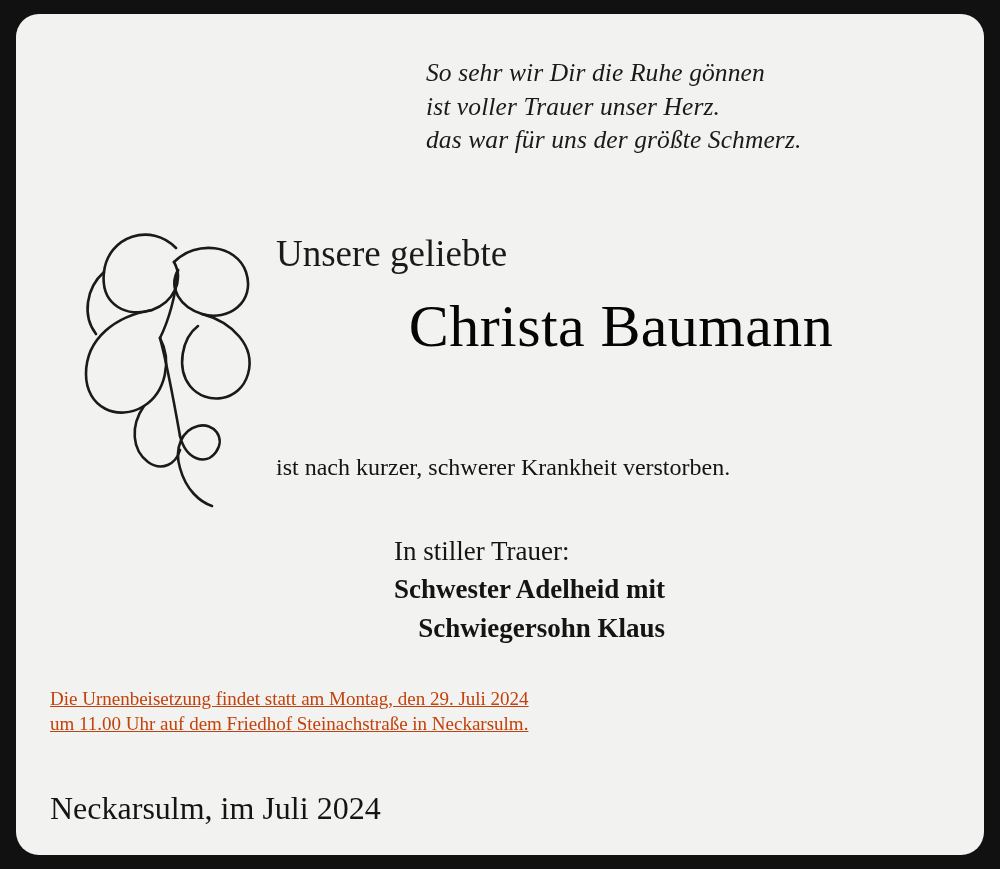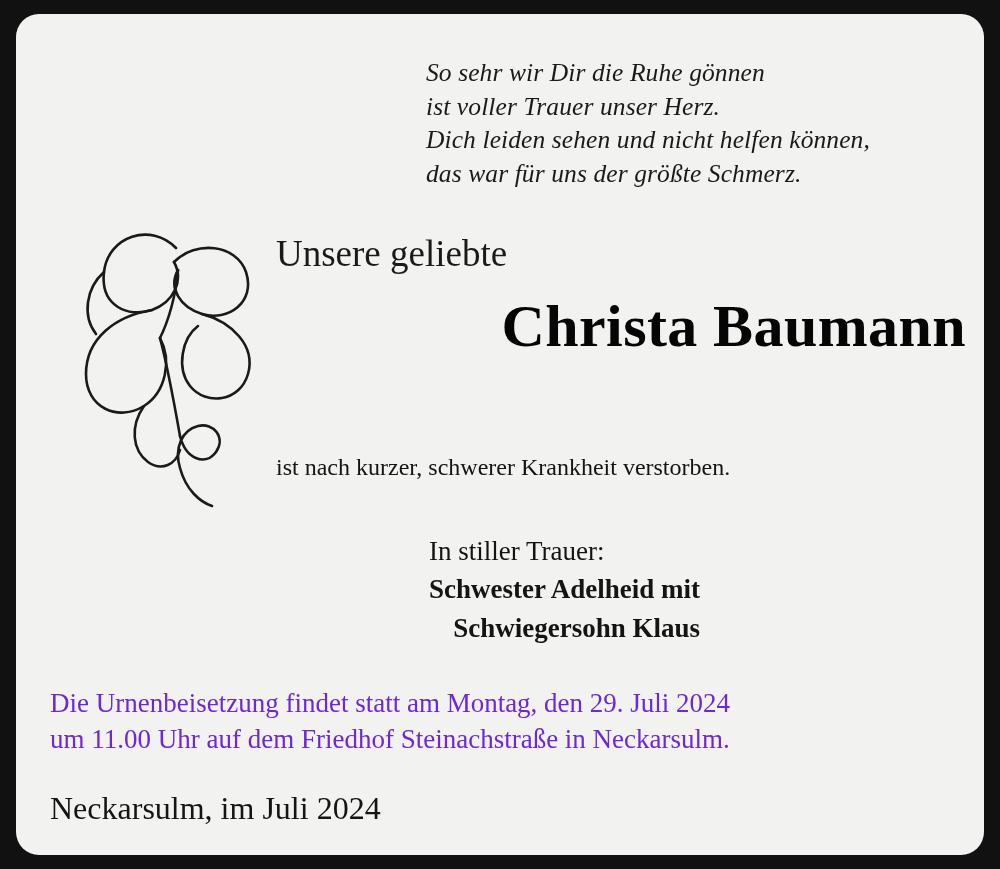--- a/index.html
+++ b/index.html
@@ -55,23 +55,23 @@
     left: 260px;
     top: 218px;
     font-size: 37px;
     color: #1a1a1a;
   }
   .name {
     position: absolute;
     left: 260px;
     top: 278px;
     width: 690px;
-    text-align: right;
+    text-align: center;
     font-size: 60px;
-    font-weight: bold;
+    font-weight: normal;
     color: #050505;
     letter-spacing: 0.4px;
     white-space: nowrap;
   }
   .dates {
     position: absolute;
     left: 260px;
     top: 363px;
     width: 690px;
     text-align: center;
@@ -91,37 +91,37 @@
     color: #141414;
     white-space: nowrap;
   }
   .mourning-block {
     position: absolute;
     left: 378px;
     top: 518px;
     font-size: 27px;
     color: #141414;
     line-height: 1.42;
-    margin-left: 35px;
   }
   .mourning-block .label {
     font-weight: normal;
   }
   .mourning-block .mourners {
     font-weight: bold;
     text-align: right;
   }
   .funeral {
     position: absolute;
     left: 34px;
     top: 672px;
     width: 920px;
-    font-size: 27px;
+    font-size: 19px;
     line-height: 1.33;
-    color: #6d28d9;
+    color: #c2410c;
+    text-decoration: underline;
   }
   .funeral div {
     white-space: nowrap;
   }
   .place {
     position: absolute;
     left: 34px;
     top: 776px;
     font-size: 32px;
     color: #141414;
@@ -130,21 +130,20 @@
 </style>
 </head>
 <body>
 
 <div class="page">
   <div class="obituary">
 
     <div class="poem">
       <div>So sehr wir Dir die Ruhe gönnen</div>
       <div>ist voller Trauer unser Herz.</div>
-      <div>Dich leiden sehen und nicht helfen können,</div>
       <div>das war für uns der größte Schmerz.</div>
     </div>
 
     <div class="butterfly">
       <svg viewBox="0 0 215 300" width="215" height="300" aria-hidden="true">
         <g fill="none" stroke="#1a1a1a" stroke-width="2.6" stroke-linecap="round" stroke-linejoin="round">
           <path d="M120 38 C 95 12, 52 26, 48 62 C 44 96, 72 108, 96 100 C 118 92, 128 70, 118 52"></path>
           <path d="M118 52 C 140 30, 180 34, 190 62 C 200 92, 172 112, 146 104 C 124 97, 112 78, 122 60"></path>
           <path d="M96 100 C 60 106, 30 128, 30 164 C 30 198, 62 212, 88 196 C 110 182, 116 150, 104 128"></path>
           <path d="M146 104 C 176 112, 200 136, 192 164 C 184 192, 150 196, 134 176 C 120 158, 126 128, 142 116"></path>

